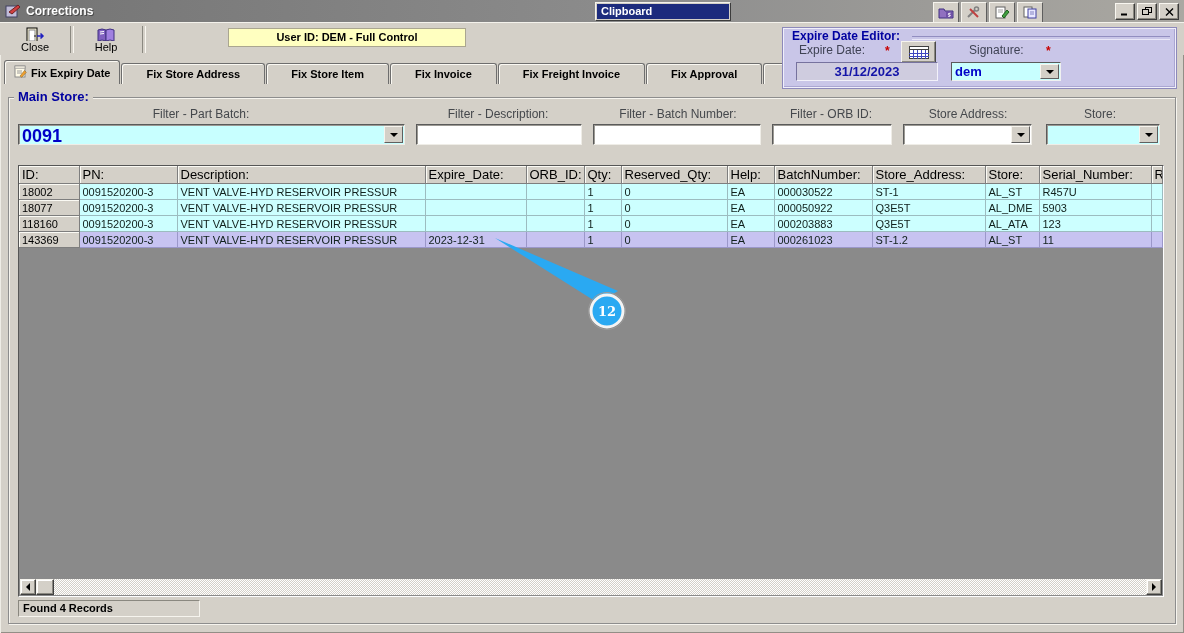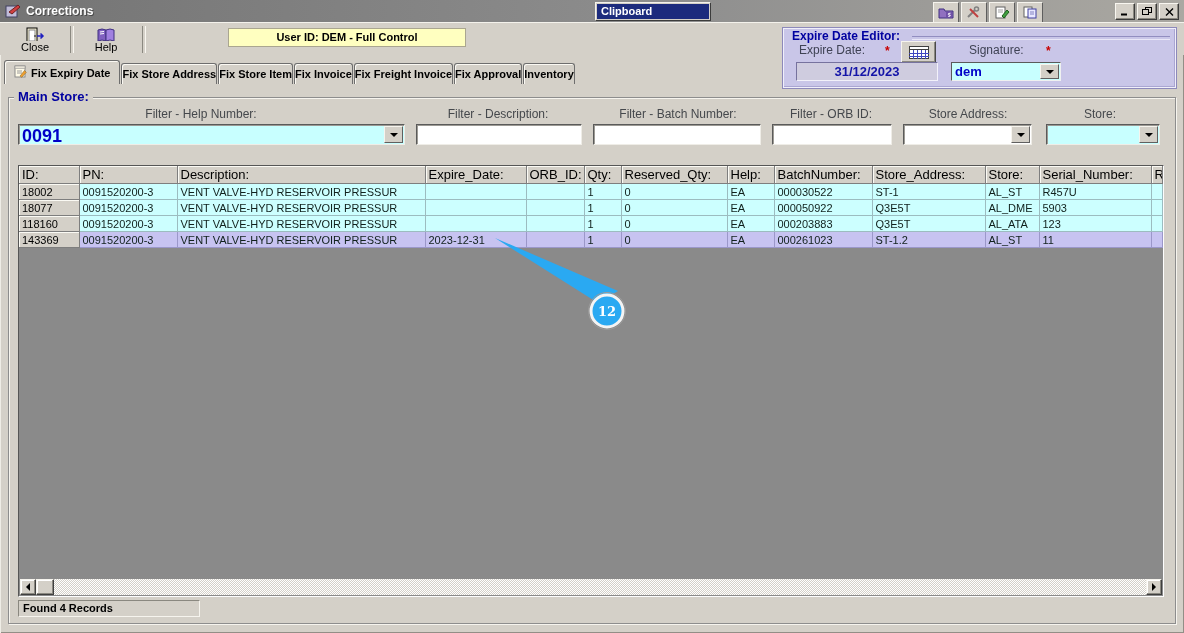--- a/index.html
+++ b/index.html
@@ -6,21 +6,21 @@
   #window{position:relative;width:1184px;height:633px;background:#d4d0c8;overflow:hidden;
           font-family:"Liberation Sans","DejaVu Sans",sans-serif;font-size:11px;color:#000;
           box-shadow:inset 1px 0 0 #efede6, inset -1px 0 0 #928e86, inset 0 -1px 0 #928e86;}
 
   
   .titlebar{position:absolute;left:0;top:0;width:100%;height:22px;
             background:linear-gradient(90deg,#747474,#8d8d8d 55%,#aaa8a2);}
   .app-icon{position:absolute;left:5px;top:4px;}
   .title-text{position:absolute;left:26px;top:4px;color:#fff;font-weight:700;font-size:12px;
               text-shadow:1px 1px 0 rgba(0,0,0,.4);}
-  .clipboard-bar{position:absolute;left:595px;top:2px;width:116px;height:19px;background:#d4d0c8;
+  .clipboard-bar{position:absolute;left:595px;top:2px;width:136px;height:19px;background:#d4d0c8;
                  border:1px solid;border-color:#f4f2ec #3c3c3c #3c3c3c #f4f2ec;padding:1px;box-sizing:border-box;}
   .clipboard-inner{width:100%;height:100%;background:#1c2b7d;color:#fff;font-weight:700;
                    line-height:14px;padding-left:4px;box-sizing:border-box;}
   .tb-icons{position:absolute;left:933px;top:2px;display:flex;gap:2px;}
   .tb-icon-btn{width:24px;height:19px;background:#d4d0c8;border:1px solid;
                border-color:#f6f4ee #5e5e5e #5e5e5e #f6f4ee;display:flex;align-items:center;justify-content:center;}
   .win-btns{position:absolute;right:5px;top:3px;display:flex;gap:2px;}
   .win-btn{width:18px;height:15px;background:#d4d0c8;border:1px solid;
            border-color:#f8f6f0 #3c3c3c #3c3c3c #f8f6f0;box-shadow:inset -1px -1px 0 #8a8880;
            display:flex;align-items:center;justify-content:center;}
@@ -52,21 +52,21 @@
   .sig-combo{position:absolute;left:167px;top:33px;width:110px;height:19px;background:#c8ffff;
              border:1px solid;border-color:#5a5a5a #eff1f1 #eff1f1 #5a5a5a;box-sizing:border-box;}
   .sig-combo .val{position:absolute;left:3px;top:1px;color:#0000c8;font-weight:700;font-size:13px;}
   .confirm-btn{position:absolute;left:299px;top:15px;width:90px;height:41px;background:#c6c2ee;
                border:1px solid;border-color:#efedfc #6f6b9e #6f6b9e #efedfc;box-shadow:inset -1px -1px 0 #9894c4;
                display:flex;flex-direction:column;align-items:center;justify-content:center;gap:0px;}
   .confirm-btn span{font-size:11px;margin-top:-2px;}
 
   
   .tabs{position:absolute;left:4px;top:60px;height:24px;display:flex;align-items:flex-end;z-index:2;}
-  .tab{display:flex;align-items:center;gap:4px;height:21px;padding:0 0;background:#d4d0c8;font-weight:700;
+  .tab{display:flex;align-items:center;gap:4px;height:21px;padding:0 24px;background:#d4d0c8;font-weight:700;
        border:1px solid #6e6e6e;border-bottom:none;border-top-left-radius:3px;border-top-right-radius:3px;
        box-shadow:inset 1px 1px 0 #fbf9f3;margin-right:1px;box-sizing:border-box;white-space:nowrap;}
   .tab.active{height:24px;padding:0 9px;position:relative;z-index:3;}
 
   
   .groupbox{position:absolute;left:8px;top:97px;width:1168px;height:527px;
             border:1px solid #8d8d8d;box-shadow:inset 1px 1px 0 #f6f4ee, 1px 1px 0 #f6f4ee;box-sizing:border-box;}
   .group-title{position:absolute;left:14px;top:89px;background:#d4d0c8;padding:0 4px;
                color:#0000a0;font-weight:700;font-size:13px;z-index:3;}
   .flt-label{position:absolute;top:107px;width:220px;text-align:center;color:#45484c;font-size:12px;}
@@ -266,21 +266,21 @@
         <span>Fix Approval</span>
       </div>
       <div class="tab">
         <span>Inventory</span>
       </div>
     </div>
 
   <div class="groupbox"></div>
   <div class="group-title">Main Store:</div>
   <div id="filters">
-      <div class="flt-label" style="left: 91px;">Filter - Help Number:</div>
+      <div class="flt-label" style="left: 91px;">Filter - Part Batch:</div>
       <div class="field hl" style="left: 18px; width: 387px;">
         <span class="val">0091</span>
         <div class="dd">
           <span class="tri"></span>
         </div>
       </div>
       <div class="flt-label" style="left: 388px;">Filter - Description:</div>
       <div class="field" style="left: 416px; width: 166px;">
         <span class="val"></span>
       </div>

